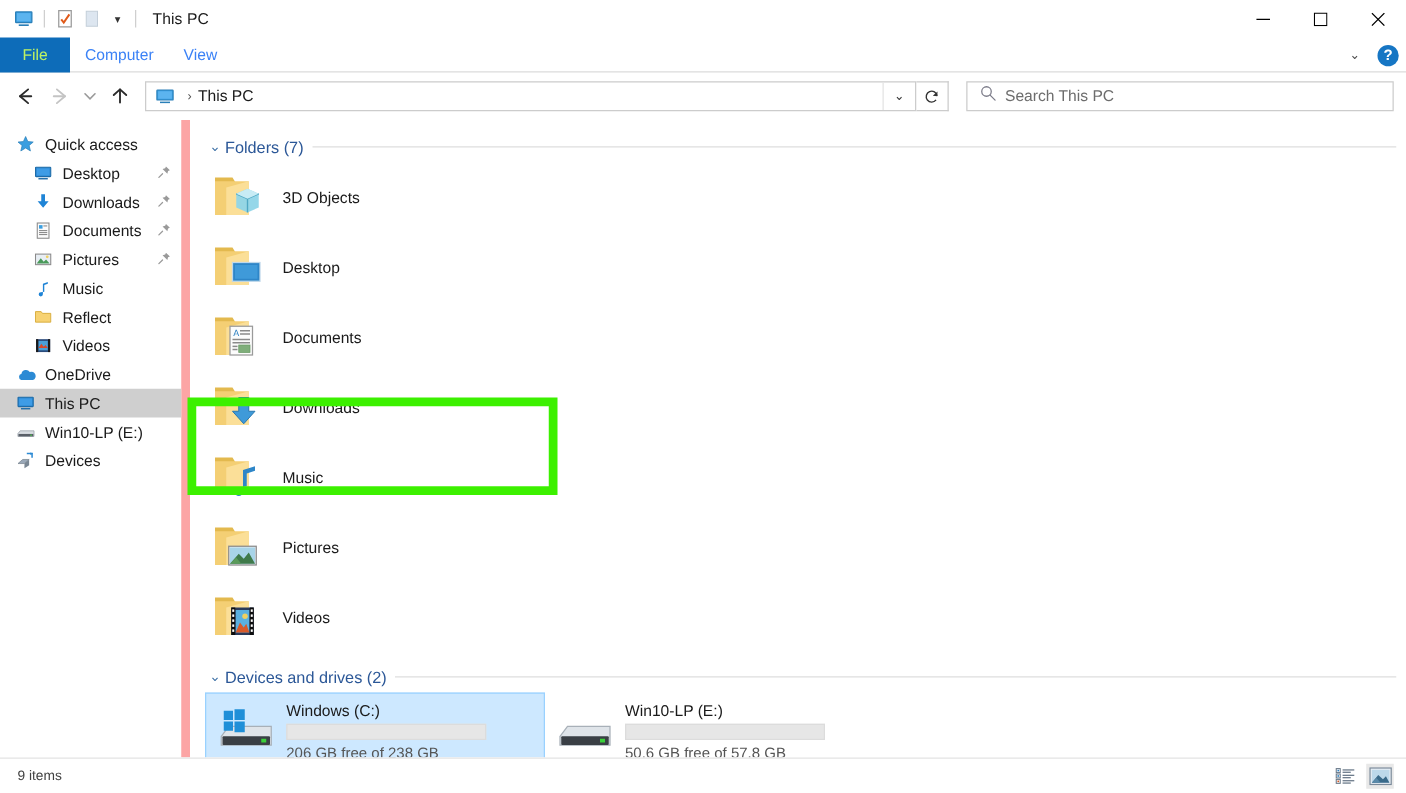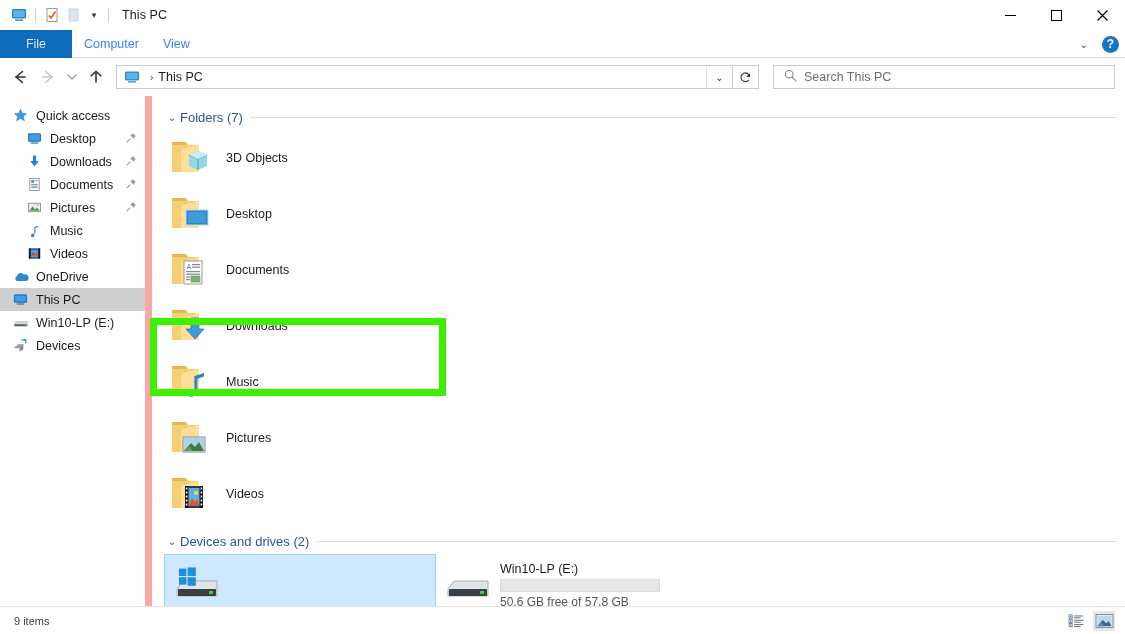--- a/index.html
+++ b/index.html
@@ -52,22 +52,22 @@
     position: relative;
     border-bottom: 1px solid #dcdcdc;
     background: #fff;
   }
   .tab {
     display: flex; align-items: center; justify-content: center;
     font-size: 12.5px; color: #3b82f6;
     padding: 0 12px; height: 28px;
   }
   .tab.file {
-    background: #0d6cb9; color: #e5e5e5;
-    width: 72px; padding: 0;
+    background: #0d6cb9; color: #bef264;
+    width: 56px; padding: 0;
   }
   .ribbon-right {
     position: absolute; right: 6px; top: 0; height: 28px;
     display: flex; align-items: center; gap: 10px;
   }
   .expand-caret { font-size: 10px; color: #4a4a4a; padding: 0 4px; }
   .help-btn {
     width: 17px; height: 17px; border-radius: 50%;
     background: #1676c4; color: #fff;
     font-size: 12px; font-weight: bold;
@@ -444,20 +444,28 @@
 
     <div class="nav-item indent">
       <span class="nav-ico">
         <svg width="15" height="15" viewBox="0 0 16 16">
             <path d="M6 11.5 A1.8 1.8 0 1 0 7.8 13.3 L7.8 4.2 L12 2.8 L12 4.3 L9 5.3 L9 11" fill="#1f84d6"></path>
           </svg>
       </span>
       <span class="nav-label">Music</span>
     </div>
 
+    <div class="nav-item indent">
+      <span class="nav-ico">
+        <svg width="15" height="15" viewBox="0 0 16 16">
+            <path d="M1.5 3.5 L6.3 3.5 L7.4 5 L14.5 5 L14.5 12.5 L1.5 12.5 Z" fill="#f7d272" stroke="#d8ac3c" stroke-width="0.8"></path>
+          </svg>
+      </span>
+      <span class="nav-label">Reflect</span>
+    </div>
 
     <div class="nav-item indent">
       <span class="nav-ico">
         <svg width="15" height="15" viewBox="0 0 16 16">
             <rect x="2" y="2.5" width="12" height="11" fill="#2a4a7a"></rect>
             <rect x="4" y="4" width="8" height="8" fill="#4aa0d8"></rect>
             <path d="M4 10 L6.5 6.5 L8.5 9 L10 7.5 L12 10 Z" fill="#d84a2a"></path>
             <rect x="2" y="2.5" width="1.8" height="11" fill="#1a1a1a"></rect>
             <rect x="12.2" y="2.5" width="1.8" height="11" fill="#1a1a1a"></rect>
           </svg>
@@ -653,20 +661,27 @@
             <rect x="6" y="26" width="38" height="7" rx="0.8" fill="#3a3f45"></rect>
             <rect x="37" y="28" width="4" height="3" fill="#3ad03a"></rect>
             <g transform="translate(7,4)">
               <rect x="0" y="1.6" width="7.4" height="7.4" fill="#1f8fd8"></rect>
               <rect x="8.6" y="0.4" width="8.2" height="8.6" fill="#1f8fd8"></rect>
               <rect x="0" y="10.2" width="7.4" height="7.4" fill="#1f8fd8"></rect>
               <rect x="8.6" y="10.2" width="8.2" height="8.6" fill="#1f8fd8"></rect>
             </g>
           </svg>
         </span>
+        <span class="drive-info">
+          <span class="drive-name">Windows (C:)</span>
+          <span class="drive-bar">
+            <span class="fill" style="width:13%;"></span>
+          </span>
+          <span class="drive-free">206 GB free of 238 GB</span>
+        </span>
       </div>
 
       <div class="drive">
         <span class="drive-ico">
           <svg width="50" height="44" viewBox="0 0 50 44">
             <path d="M5 26 L11 18 L45 18 L45 33 L5 33 Z" fill="#dfe4e9" stroke="#a8b0b8" stroke-width="1"></path>
             <rect x="6" y="26" width="38" height="7" rx="0.8" fill="#3a3f45"></rect>
             <rect x="37" y="28" width="4" height="3" fill="#3ad03a"></rect>
           </svg>
         </span>

